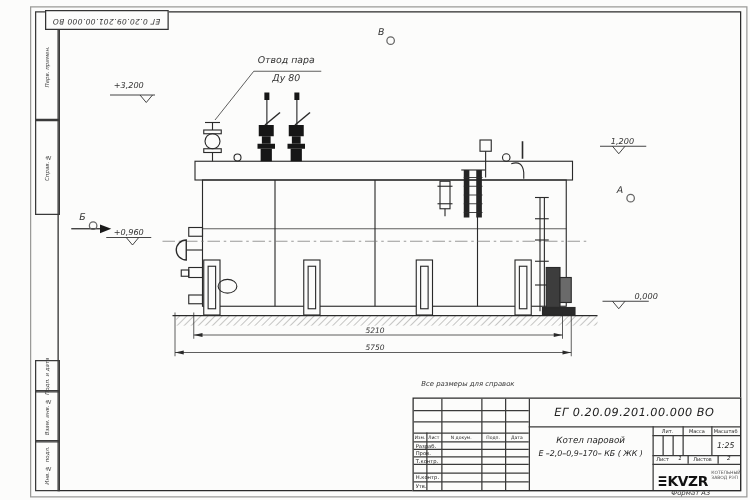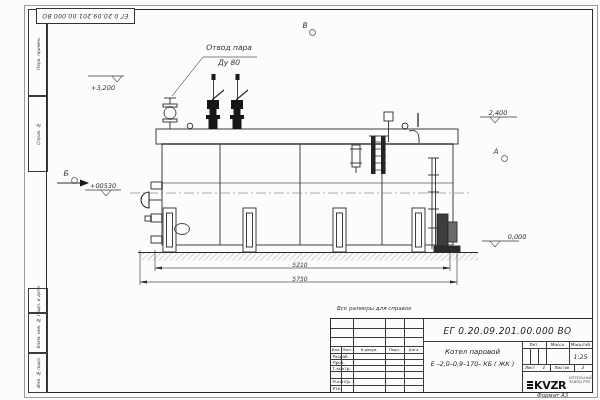--- a/index.html
+++ b/index.html
@@ -194,23 +194,23 @@
           <polyline points="490,241 495,247 500,241"></polyline>
       </g>
 
       <line x1="57" y1="183" x2="80" y2="183" stroke-width="1"></line>
       <polygon points="80,179.5 89,183 80,186.5" fill="#1a1a1a" stroke="none"></polygon>
     </g>
   </svg>
 
   <div class="lbl" style="left:229px;top:43px;font-size:7.5px;text-align:center;">Отвод пара</div>
   <div class="lbl" style="left:229px;top:58px;font-size:7.5px;">Ду 80</div>
-  <div class="lbl" style="left:103px;top:84px;font-size:6.5px;">+3,200</div>
-  <div class="lbl" style="left:498px;top:109px;font-size:6.5px;">2,400</div>
-  <div class="lbl" style="left:103px;top:182px;font-size:6.5px;">+00530</div>
+  <div class="lbl" style="left:103px;top:64px;font-size:6.5px;">+3,200</div>
+  <div class="lbl" style="left:498px;top:109px;font-size:6.5px;">1,200</div>
+  <div class="lbl" style="left:103px;top:182px;font-size:6.5px;">+0,960</div>
   <div class="lbl" style="left:500px;top:233px;font-size:6.5px;margin-left:17px;">0,000</div>
   <div class="lbl" style="left:300px;top:261px;font-size:6px;">5210</div>
   <div class="lbl" style="left:300px;top:275px;font-size:6px;">5750</div>
   <div class="lbl" style="left:305px;top:21px;font-size:7.5px;">В</div>
   <div class="mk" style="left:309px;top:29px;"></div>
   <div class="lbl" style="left:496px;top:147px;font-size:7.5px;">А</div>
   <div class="mk" style="left:501px;top:155px;"></div>
   <div class="lbl" style="left:66px;top:169px;font-size:7.5px;">Б</div>
   <div class="mk" style="left:71px;top:177px;"></div>
 

